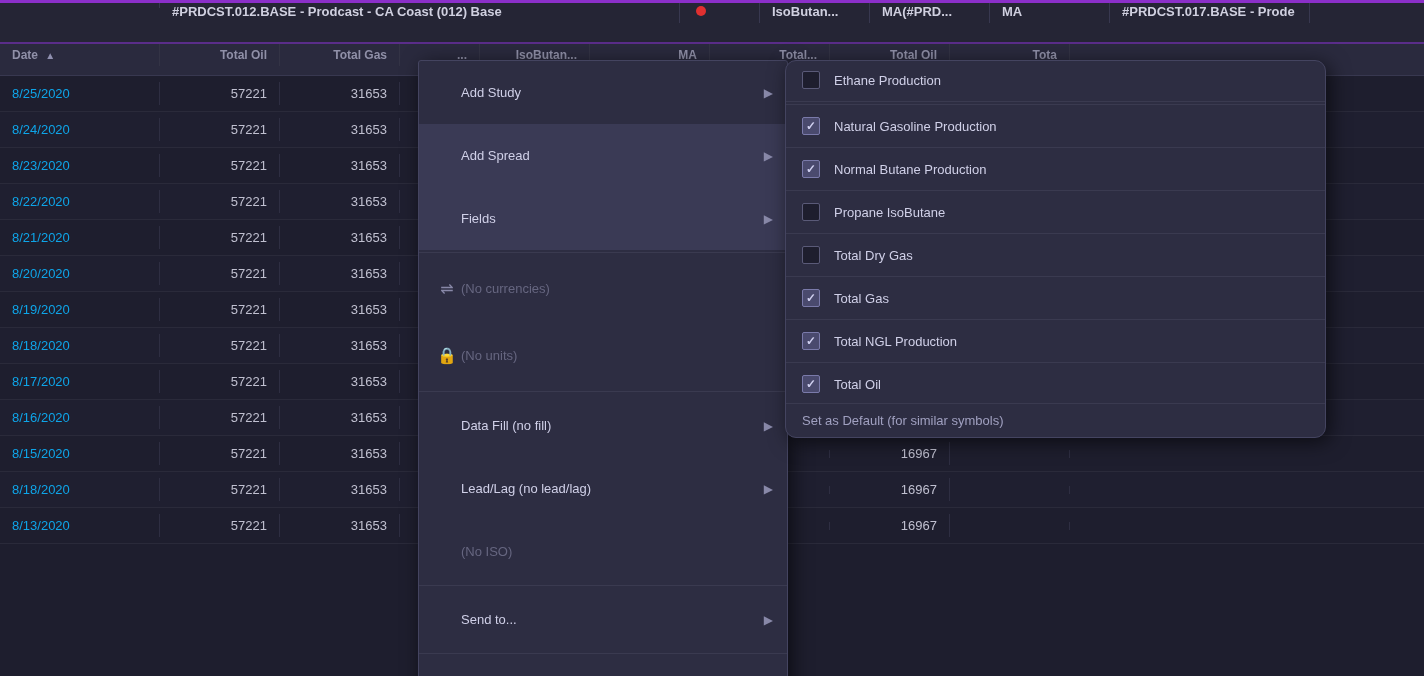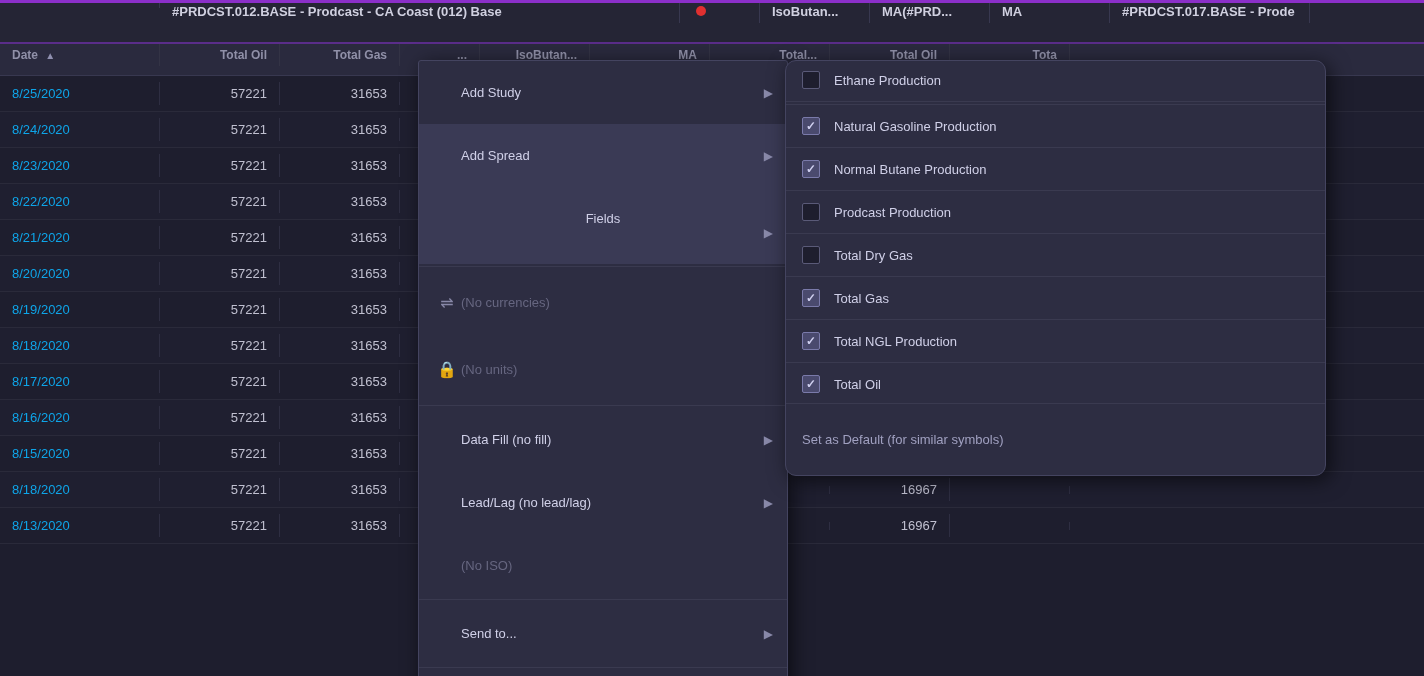--- a/index.html
+++ b/index.html
@@ -222,21 +222,21 @@
 
     .field-divider {
       height: 1px;
       background: #3a3a50;
       margin: 2px 0;
     }
 
     .set-default-item {
       display: flex;
       align-items: center;
-      padding: 28px 16px;
+      padding: 9px 16px;
       cursor: pointer;
       color: #a0a0c0;
       font-size: 13px;
       border-top: 1px solid #3a3a50;
     }
 
     
     .sort-arrow {
       font-size: 10px;
       margin-left: 4px;
@@ -424,21 +424,21 @@
   <div class="menu-item">
     <span class="icon-area"></span>
     <span>Add Study</span>
     <span class="arrow">▶</span>
   </div>
   <div class="menu-item active">
     <span class="icon-area"></span>
     <span>Add Spread</span>
     <span class="arrow">▶</span>
   </div>
-  <div class="menu-item active" style="background:#3a3a55;flex-direction:column;">
+  <div class="menu-item active" style="background:#3a3a55;">
     <span class="icon-area"></span>
     <span>Fields</span>
     <span class="arrow">▶</span>
   </div>
   <div class="menu-divider"></div>
   <div class="menu-item disabled">
     <span class="icon-area" style="font-size:16px;">⇌</span>
     <span>(No currencies)</span>
   </div>
   <div class="menu-item disabled">
@@ -486,21 +486,21 @@
       <span class="field-label">Natural Gasoline Production</span>
     </div>
       <div class="field-divider"></div>
       <div class="field-item">
       <div class="checkbox checked"></div>
       <span class="field-label">Normal Butane Production</span>
     </div>
       <div class="field-divider"></div>
       <div class="field-item">
       <div class="checkbox "></div>
-      <span class="field-label">Prodcast Production</span>
+      <span class="field-label">Propane IsoButane</span>
     </div>
       <div class="field-divider"></div>
       <div class="field-item">
       <div class="checkbox "></div>
       <span class="field-label">Total Dry Gas</span>
     </div>
       <div class="field-divider"></div>
       <div class="field-item">
       <div class="checkbox checked"></div>
       <span class="field-label">Total Gas</span>

